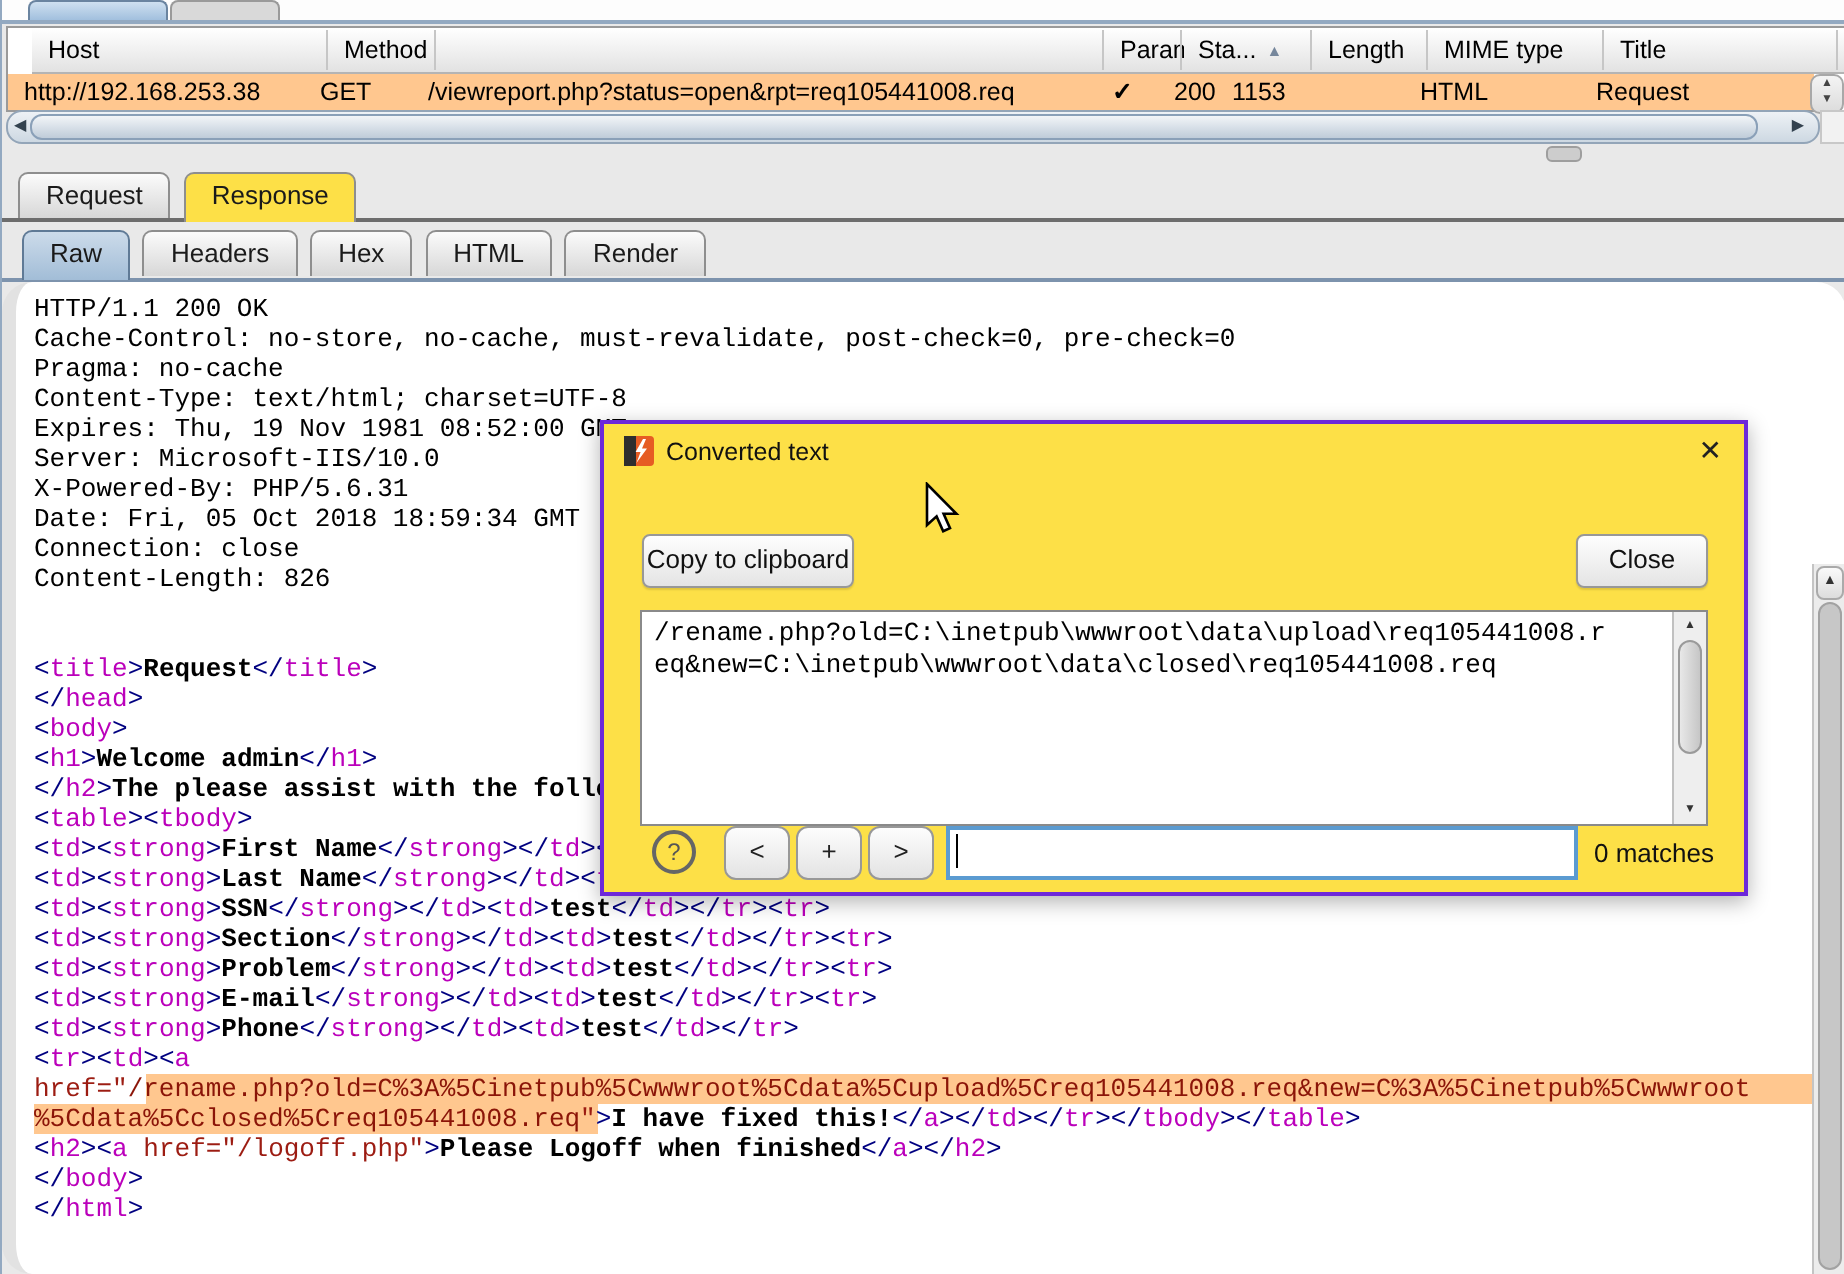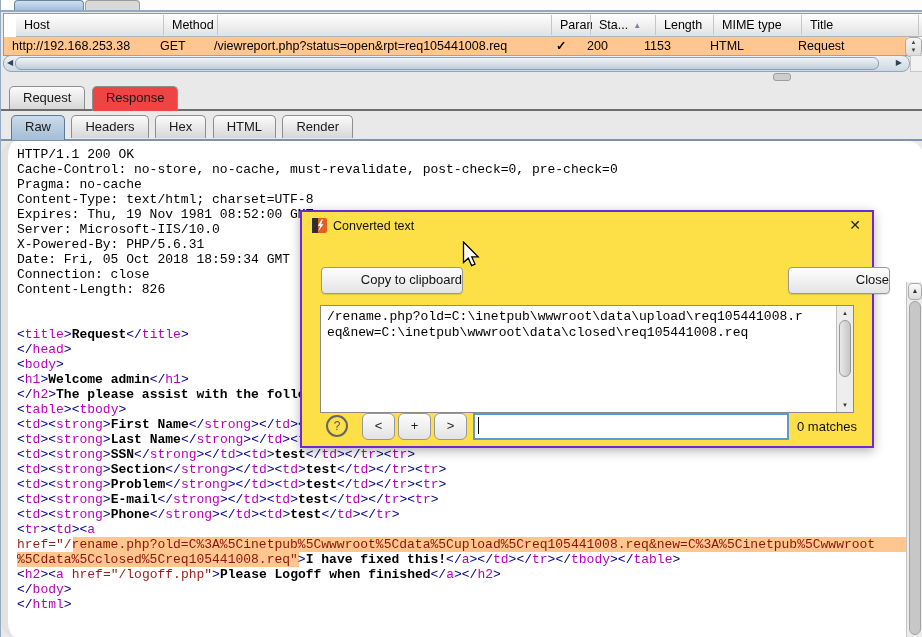--- a/index.html
+++ b/index.html
@@ -35,21 +35,21 @@
   .harrow{position:absolute;top:1px;font-size:8px;line-height:12px;color:#33424f;}
   .harrow.l{left:3px;} .harrow.r{right:7px;}
   .hcorner{position:absolute;left:909px;top:55px;width:12px;height:15px;background:#f2f2f2;border:1px solid #c8c8c8;}
   .splitter{position:absolute;left:772px;top:73px;width:16px;height:6px;background:#cdcdcd;
             border:1px solid #9e9e9e;border-radius:3px;}
   
   .tab{position:relative;display:inline-block;border:1px solid #8e8e8e;border-bottom:none;
        border-radius:5px 5px 0 0;background:linear-gradient(#fbfbfb,#d7d7d7);
        padding:0 13px;line-height:22px;height:22px;font-size:13px;color:#1a1a1a;margin-right:2px;}
   .main-tabs{position:absolute;left:8px;top:86px;height:24px;z-index:2;}
-  .main-tabs .tab.sel{background:#ef4444;height:24px;z-index:3;text-align:right;}
+  .main-tabs .tab.sel{background:#fde047;height:24px;z-index:3;text-align:right;}
   .main-underline{position:absolute;left:0;top:109px;right:0;height:2px;background:#6d6d6d;z-index:1;}
   .sub-tabs{position:absolute;left:10px;top:115px;height:34px;z-index:2;}
   .sub-tabs .tab.sel{background:linear-gradient(#ccdbea,#a2bdd7);border-color:#5f7a96;height:24px;z-index:3;}
   .sub-underline{position:absolute;left:0;top:139px;right:0;height:2px;background:#7d93ad;z-index:1;}
   
   .editor{position:absolute;left:0;top:141px;right:0;bottom:0;background:#fff;
           border-left:7px solid #e2e2e2;border-radius:15px;}
   .code{position:absolute;left:0;top:0;right:16px;bottom:0;overflow:hidden;
         padding:6px 0 0 9px;font-family:"Liberation Mono",monospace;font-size:13px;
         line-height:15px;color:#000;white-space:pre;}
@@ -64,22 +64,22 @@
   .vs-thumb{position:absolute;left:2px;right:2px;top:19px;bottom:2px;background:#c7c7c7;
             border:1px solid #a2a2a2;border-radius:6px;}
   
   .dialog{position:absolute;left:299px;top:210px;width:570px;height:234px;background:#fde047;
           border:2px solid #6d28d9;box-shadow:0 3px 10px rgba(0,0,0,.3);z-index:10;font-size:12.5px;}
   .dtitle{position:absolute;left:0;top:0;right:0;height:28px;}
   .dtitle .ttl{position:absolute;left:31px;top:7px;color:#111;}
   .dicon{position:absolute;left:10px;top:6px;width:15px;height:15px;}
   .dclose{position:absolute;right:11px;top:5px;font-size:14px;color:#222;cursor:default;}
   .btn{position:absolute;height:25px;border:1px solid #989898;border-radius:4px;
-       background:linear-gradient(#fefefe,#e4e4e4);font-size:13px;color:#111;text-align:right;
-       line-height:23px;box-shadow:0 1px 1px rgba(0,0,0,.12);padding-left:36px;}
+       background:linear-gradient(#fefefe,#e4e4e4);font-size:13px;color:#111;text-align:center;
+       line-height:23px;box-shadow:0 1px 1px rgba(0,0,0,.12);}
   .b-copy{left:19px;top:55px;width:104px;}
   .b-close{left:486px;top:55px;width:64px;}
   .dtext{position:absolute;left:18px;top:93px;width:532px;height:106px;background:#fff;
          border:1px solid #8a8a8a;}
   .dtext pre{margin:0;padding:3px 6px;font-family:"Liberation Mono",monospace;font-size:13px;
              line-height:16px;color:#000;}
   .dvs{position:absolute;right:0;top:0;bottom:0;width:16px;background:#eee;border-left:1px solid #c0c0c0;}
   .dvs .a{position:absolute;left:0;right:0;text-align:center;font-size:6px;color:#333;line-height:12px;}
   .dvs .a.up{top:1px;} .dvs .a.dn{bottom:1px;}
   .dvs .th{position:absolute;left:2px;right:2px;top:14px;height:55px;border:1px solid #9a9a9a;
@@ -124,21 +124,21 @@
         <div class="psep" style="left:697px"></div>
       <div class="psep" style="left:785px"></div>
         <div class="psep" style="left:902px"></div>
     </div>
     <div class="prow">
       <div class="pcell" style="left:0;width:140px">http://192.168.253.38</div>
       <div class="pcell" style="left:148px;width:46px">GET</div>
       <div class="pcell" style="left:202px;width:326px">/viewreport.php?status=open&amp;rpt=req105441008.req</div>
       <div class="pcell check" style="left:544px;width:24px">✓</div>
       <div class="pcell" style="left:575px;width:58px">200</div>
-      <div class="pcell" style="left:632px;width:50px">1153</div>
+      <div class="pcell" style="left:604px;width:50px">1153</div>
       <div class="pcell" style="left:698px;width:80px">HTML</div>
       <div class="pcell" style="left:786px;width:110px">Request</div>
     </div>
     <div class="vmini">
       <span>▲</span>
       <span>▼</span>
     </div>
   </div>
 
   <div class="hscroll">

